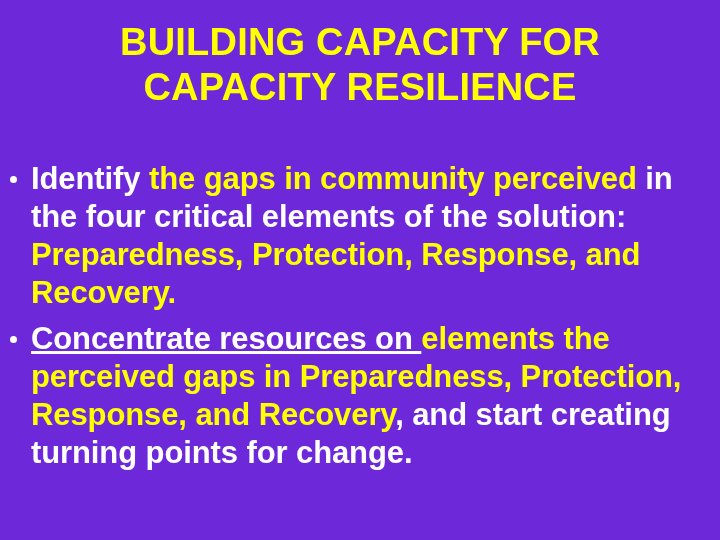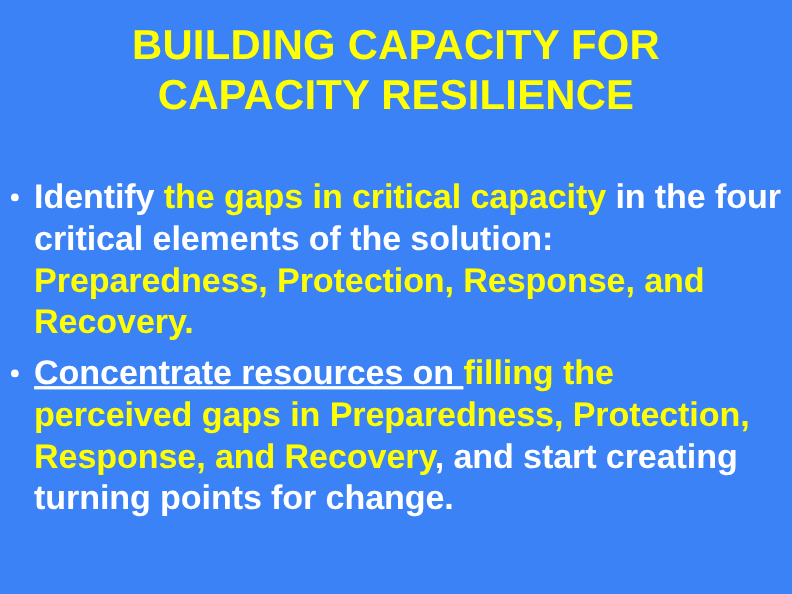--- a/index.html
+++ b/index.html
@@ -9,21 +9,21 @@
   body {
     width: 720px;
     height: 540px;
     overflow: hidden;
     font-family: "Liberation Sans", sans-serif;
   }
   #slide {
     position: relative;
     width: 720px;
     height: 540px;
-    background: #3b82f6;
+    background: #6d28d9;
     box-sizing: border-box;
   }
   #title {
     position: absolute;
     left: 0;
     top: 20px;
     width: 720px;
     text-align: center;
     color: #ffff00;
     font-weight: bold;
@@ -72,23 +72,23 @@
 
   <div id="title">
     <span class="tline">BUILDING CAPACITY FOR</span>
     <span class="tline">CAPACITY RESILIENCE</span>
   </div>
 
   <div id="body">
 
     <div class="bullet-item">
       <span class="bullet-marker"></span>
-      <span class="bullet-text"><span style="color: rgb(255, 255, 255); margin-top: 30px;">Identify </span><span style="color: rgb(255, 255, 0);">the gaps in critical capacity </span><span style="color: rgb(255, 255, 255);">in the four critical elements of the solution: </span><span style="color: rgb(255, 255, 0); margin-top: 8px;">Preparedness, Protection, Response, and Recovery.</span></span>
+      <span class="bullet-text"><span style="color: rgb(255, 255, 255); margin-top: 30px;">Identify </span><span style="color: rgb(255, 255, 0);">the gaps in community perceived </span><span style="color: rgb(255, 255, 255);">in the four critical elements of the solution: </span><span style="color: rgb(255, 255, 0); margin-top: 8px;">Preparedness, Protection, Response, and Recovery.</span></span>
     </div>
 
     <div class="bullet-item">
       <span class="bullet-marker"></span>
-      <span class="bullet-text"><span style="color: rgb(255, 255, 255); text-decoration: underline;">Concentrate resources on </span><span style="color: rgb(255, 255, 0);">filling the perceived gaps in Preparedness, Protection, Response, and Recovery</span><span style="color: rgb(255, 255, 255);">, and start creating turning points for change.</span></span>
+      <span class="bullet-text"><span style="color: rgb(255, 255, 255); text-decoration: underline;">Concentrate resources on </span><span style="color: rgb(255, 255, 0);">elements the perceived gaps in Preparedness, Protection, Response, and Recovery</span><span style="color: rgb(255, 255, 255);">, and start creating turning points for change.</span></span>
     </div>
 
   </div>
 
 </div>
 
 </body></html>

